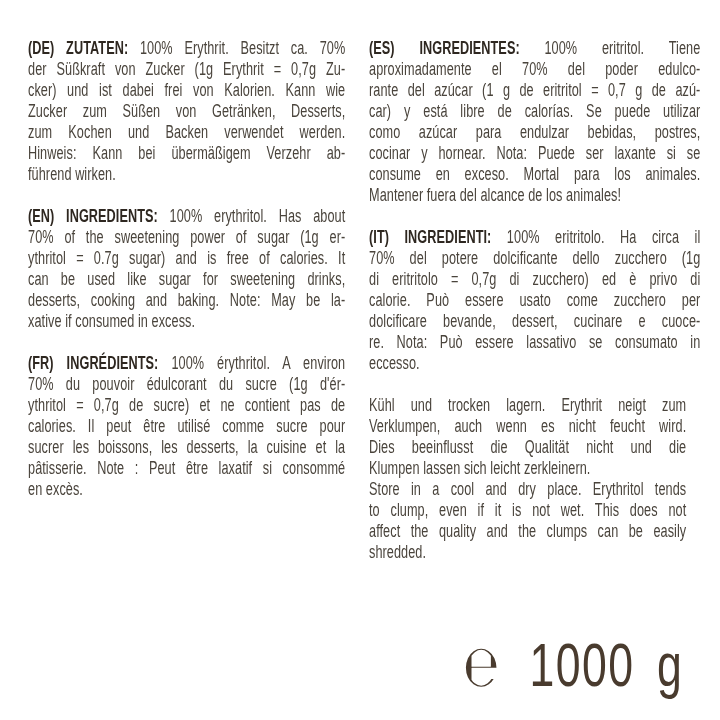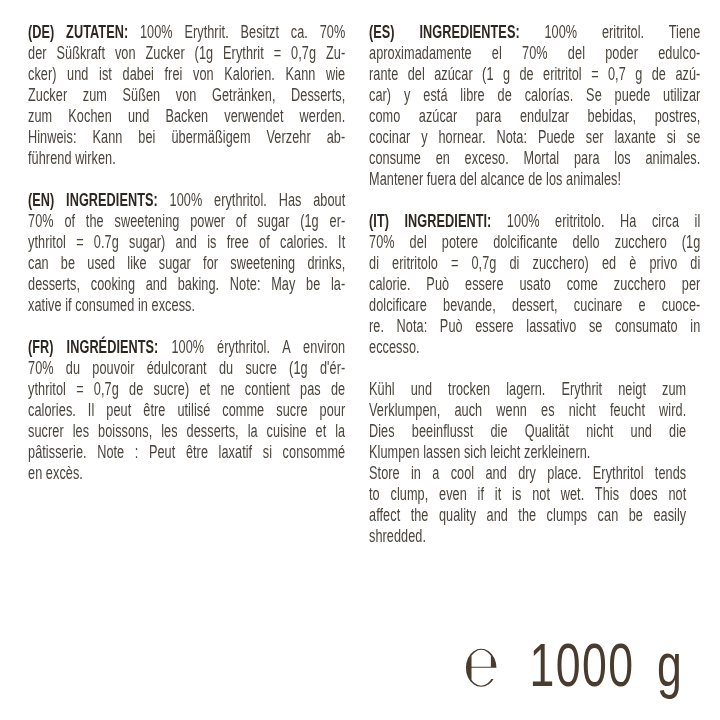--- a/index.html
+++ b/index.html
@@ -10,21 +10,21 @@
     width: 720px; height: 720px;
     font-family: "Liberation Sans", "DejaVu Sans", sans-serif;
     color: #4a443c;
     overflow: hidden;
   }
   .label {
     position: relative;
     width: 720px; height: 720px;
     background: #ffffff;
   }
-  .col { position: absolute; top: 22px; }
+  .col { position: absolute; top: 38px; }
   .col-inner { transform: scaleX(0.705); transform-origin: 0 0; }
   #col0 { left: 28px; }
   #col0 .col-inner { width: 450px; }
   #col1 { left: 369px; }
   #col1 .col-inner { width: 470px; }
 
   .block { margin-top: 21px; }
   .block:first-child { margin-top: 0; }
   .block.gap-none { margin-top: 0; }
   .block.narrow { width: 450px; }

